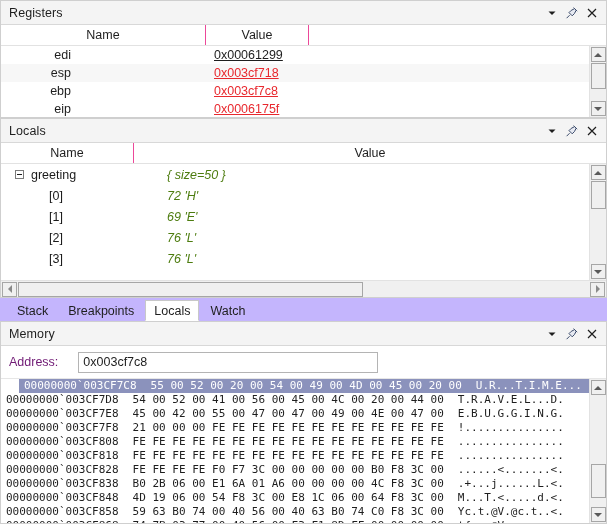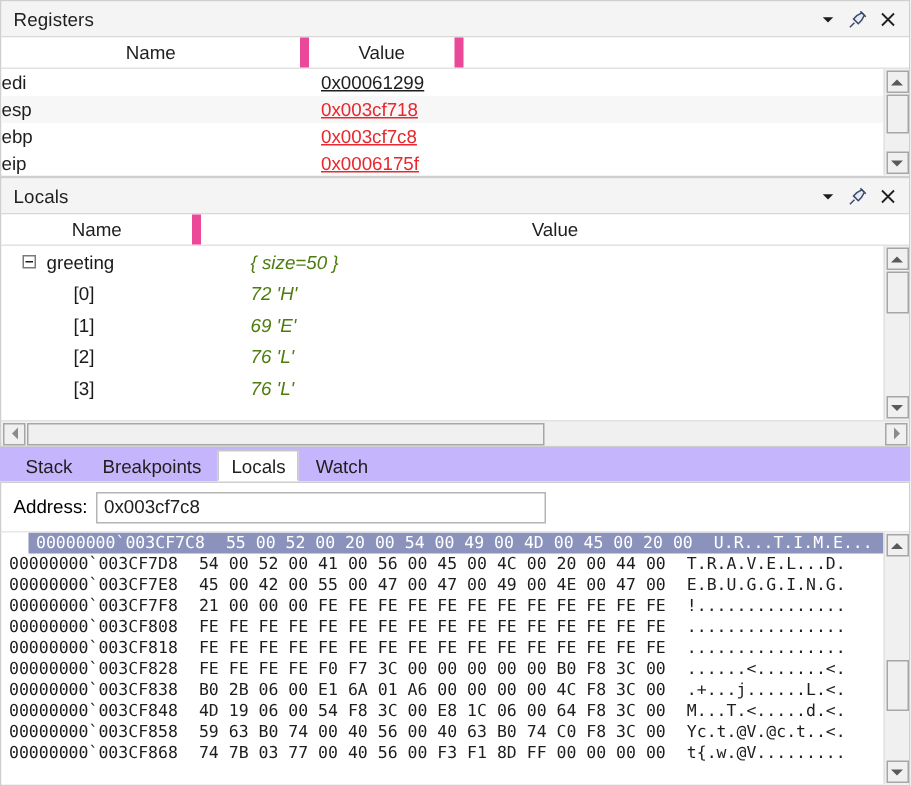--- a/index.html
+++ b/index.html
@@ -56,42 +56,42 @@
     height: 21px; min-height: 21px;
     background: #ffffff;
     border-bottom: 1px solid #e2e2e2;
     display: flex;
     position: relative;
   }
   .gh-cell {
     display: flex; align-items: center; justify-content: center;
     font-size: 12.5px;
     color: #1e1e1e;
-    border-right: 6px solid #ec4899;
+    border-right: 1px solid #ec4899;
     height: 100%;
   }
 
   
   .registers { height: 118px; min-height: 118px; }
   .reg-body {
     flex: 1;
     position: relative;
     overflow: hidden;
     background: #fff;
   }
   .reg-row {
     height: 18px;
     display: flex;
     align-items: center;
     font-size: 12.5px;
   }
   .reg-row.alt { background: #f7f7f7; }
   .reg-name {
     width: 100px;
-    text-align: left;
+    text-align: right;
     padding-right: 30px;
     color: #1e1e1e;
   }
   .reg-value {
     margin-left: 113px;
     color: #1e1e1e;
     text-decoration: underline;
   }
   .reg-value.changed { color: #e8282e; }
 
@@ -214,21 +214,21 @@
 
   
   .memory { flex: 1; min-height: 0; }
   .addr-bar {
     height: 32px; min-height: 32px;
     background: #ffffff;
     display: flex;
     align-items: center;
     padding: 0 8px;
   }
-  .addr-label { font-size: 12.5px; margin-right: 6px; color: #000000; }
+  .addr-label { font-size: 12.5px; margin-right: 20px; color: #701a75; }
   .addr-input {
     flex: 0 0 300px;
     height: 21px;
     border: 1px solid #b4b4b4;
     background: #ffffff;
     font-family: "Liberation Sans", sans-serif;
     font-size: 12.5px;
     color: #1e1e1e;
     padding: 0 4px;
     outline: none;
@@ -415,20 +415,42 @@
   </div>
 
   <div class="tabstrip">
     <div class="tab">Stack</div>
     <div class="tab">Breakpoints</div>
     <div class="tab active">Locals</div>
     <div class="tab">Watch</div>
   </div>
 
   <div class="panel memory">
+    <div class="panel-title">
+      <span class="ttl">Memory</span>
+      <span class="tbtn">
+        <svg width="10" height="10" viewBox="0 0 10 10">
+            <path d="M1.5 3.5 L5 7 L8.5 3.5 Z" fill="#1e1e1e"></path>
+          </svg>
+      </span>
+      <span class="tbtn">
+        <svg width="14" height="14" viewBox="0 0 14 14">
+          <g stroke="#3a4a6a" stroke-width="1" fill="none">
+            <path d="M8.6 1.6 L12.2 5.2"></path>
+            <path d="M9.6 2.6 L6.2 4.4 L4.0 6.6 L7.2 9.8 L9.4 7.6 L11.2 4.2 Z" fill="#e7eaf2"></path>
+            <path d="M4.6 9.2 L1.6 12.2"></path>
+          </g>
+        </svg>
+      </span>
+      <span class="tbtn">
+        <svg width="12" height="12" viewBox="0 0 12 12">
+            <path d="M2 2 L10 10 M10 2 L2 10" stroke="#1e1e1e" stroke-width="1.2" fill="none"></path>
+          </svg>
+      </span>
+    </div>
 
     <div class="addr-bar">
       <span class="addr-label">Address:</span>
       <input class="addr-input" type="text" value="0x003cf7c8" style="">
     </div>
 
     <div class="mem-body">
       <div class="mem-rows">
         <div class="mem-row sel"><span>00000000`003CF7C8</span><span class="mem-hex">55 00 52 00 20 00 54 00 49 00 4D 00 45 00 20 00</span><span class="mem-ascii">U.R...T.I.M.E...</span></div>
         <div class="mem-row"><span>00000000`003CF7D8</span><span class="mem-hex">54 00 52 00 41 00 56 00 45 00 4C 00 20 00 44 00</span><span class="mem-ascii">T.R.A.V.E.L...D.</span></div>

